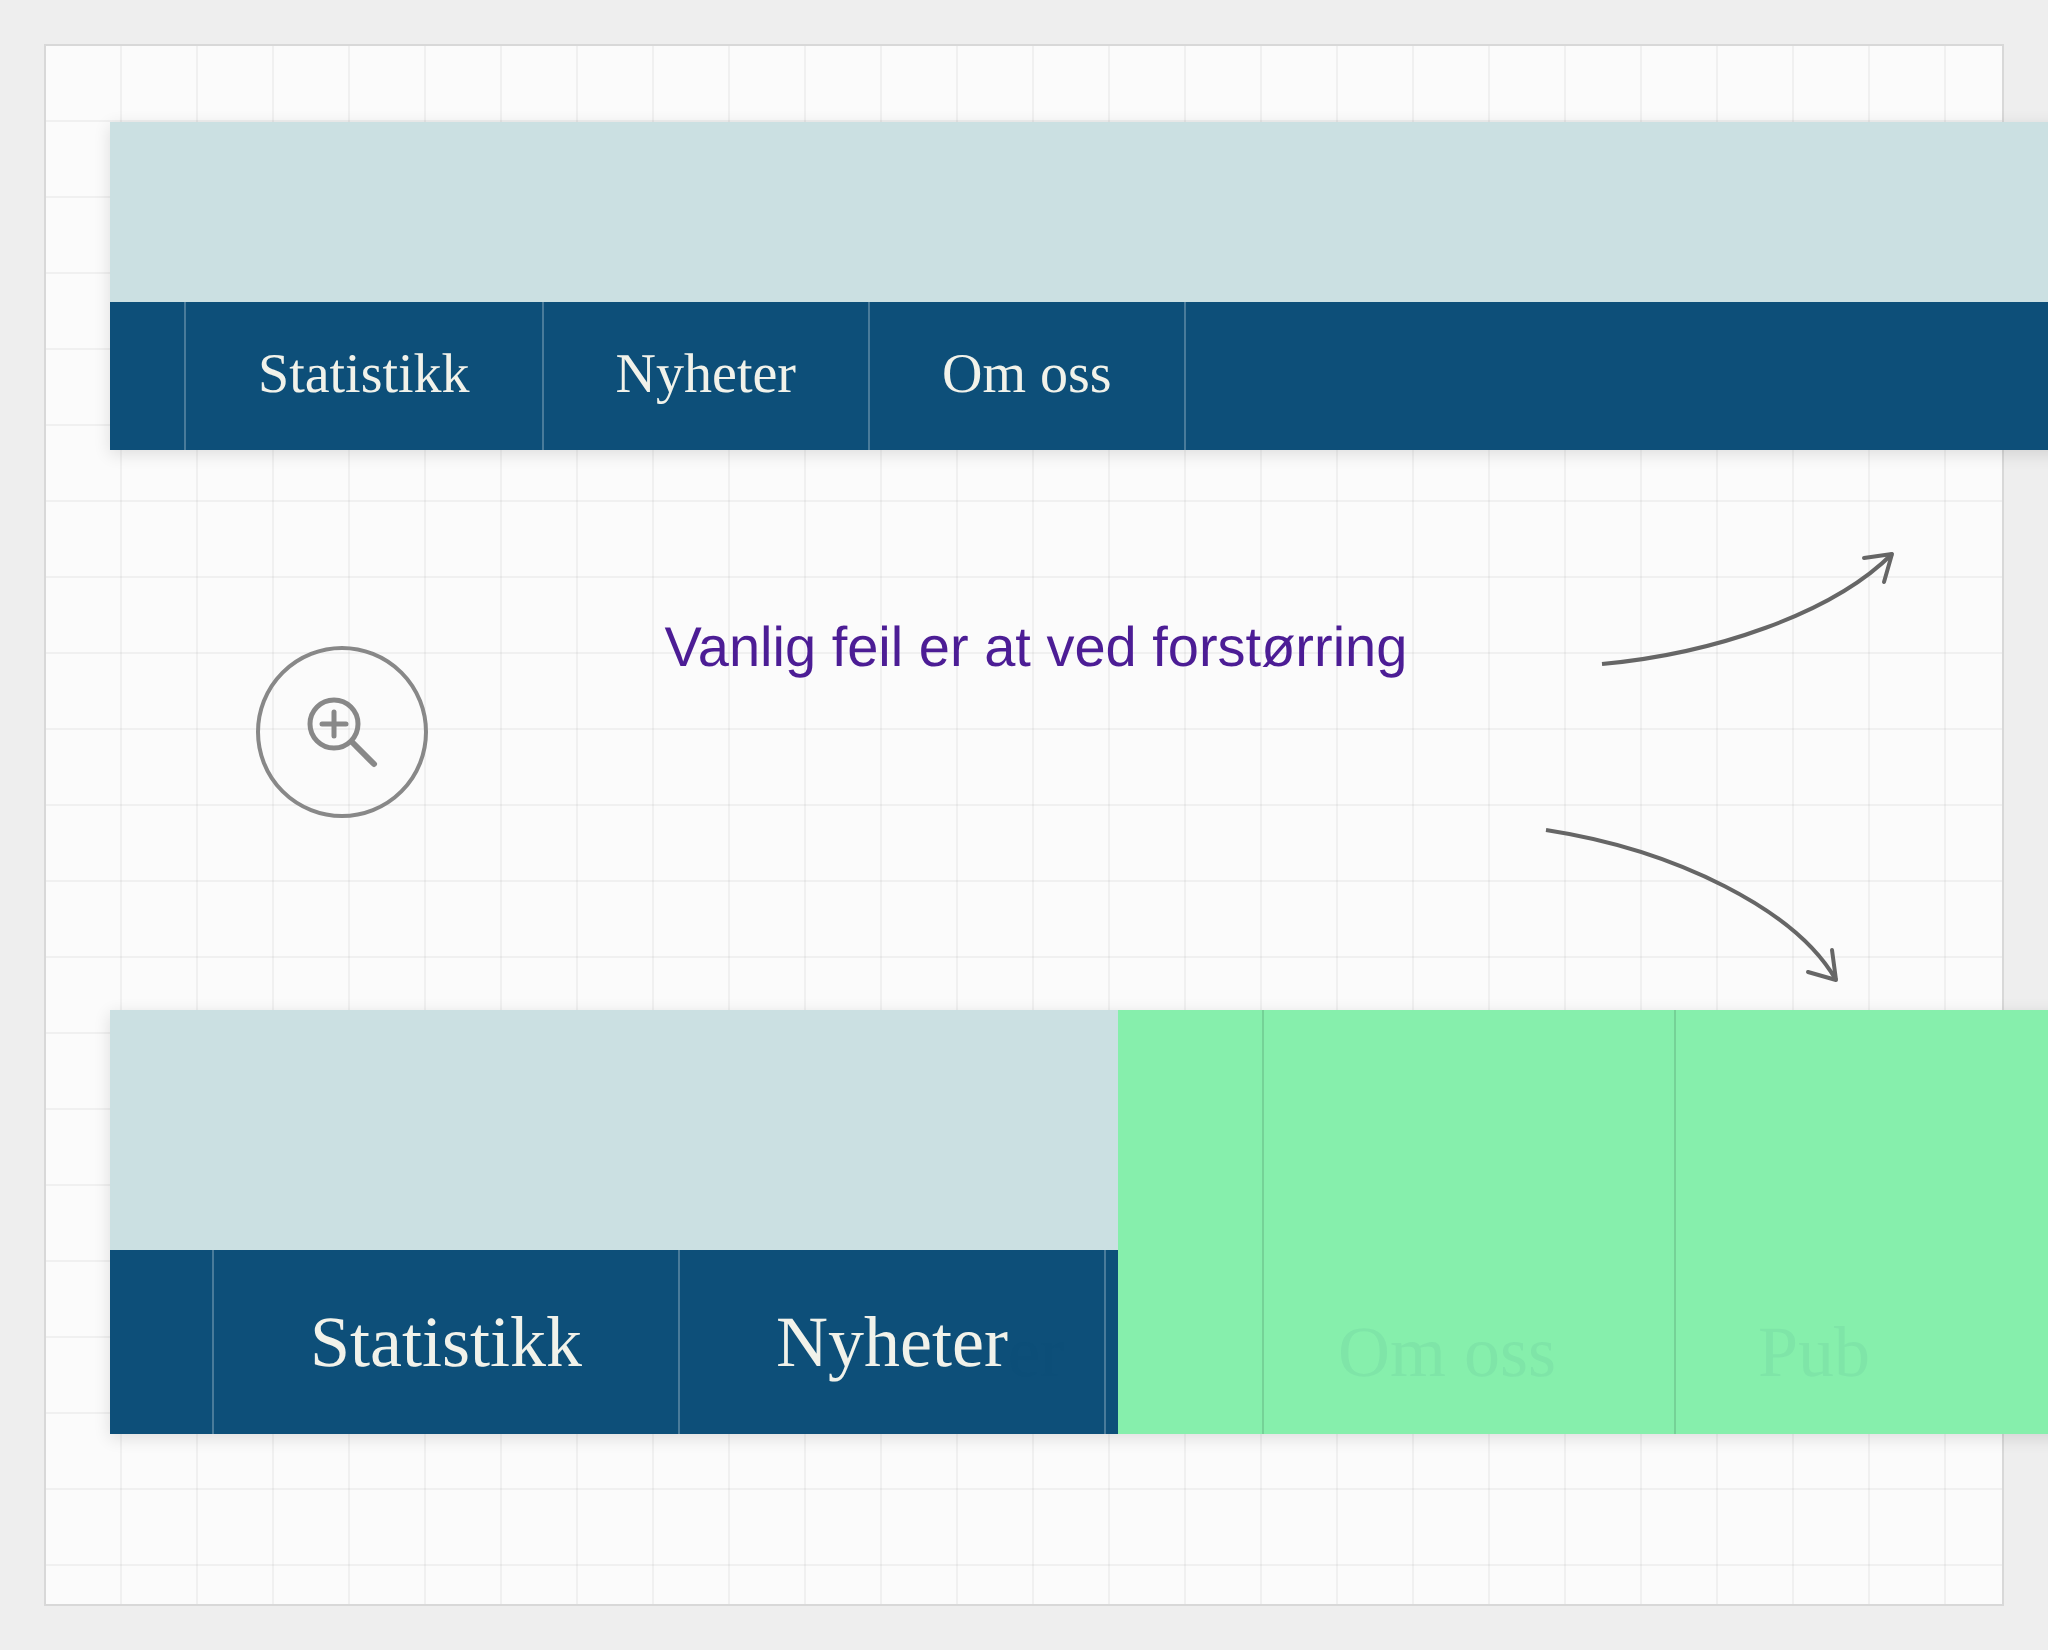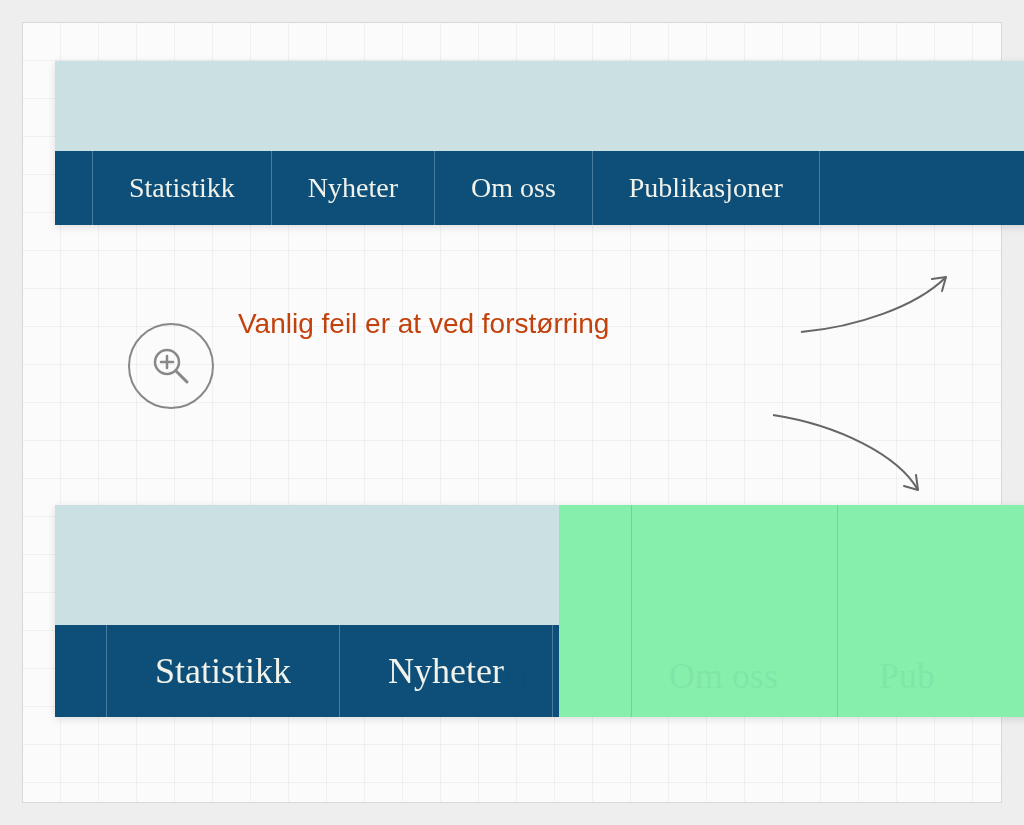--- a/index.html
+++ b/index.html
@@ -122,24 +122,25 @@
     border-radius: 50%;
     display: flex;
     align-items: center;
     justify-content: center;
   }
   .annotation-lines {
     position: absolute;
     left: 110px;
     top: 10px;
     width: 560px;
-    color: #c2410c;
+    color: #4c1d95;
     font-family: 'Comic Sans MS', 'Segoe Script', 'Bradley Hand', cursive, sans-serif;
     font-size: 28px;
     line-height: 1.35;
+    text-align: center;
   }
   .arrow {
     position: absolute;
     stroke: #666;
     stroke-width: 2;
     fill: none;
   }
 </style>
 </head>
 <body>
@@ -147,21 +148,20 @@
 <div class="frame">
   <div class="grid"></div>
 
   <div class="nav-card top">
     <div class="banner"></div>
     <div class="menubar">
       <div class="menu-spacer"></div>
       <div class="menu-item">Statistikk</div>
       <div class="menu-item">Nyheter</div>
       <div class="menu-item">Om oss</div>
-      <div class="menu-item">Publikasjoner</div>
       <div class="menu-tail"></div>
       <div class="menu-end-spacer"></div>
     </div>
   </div>
 
   <div class="annotation">
     <div class="zoom-circle">
       <svg width="44" height="44" viewBox="0 0 44 44">
         <circle cx="18" cy="18" r="12" stroke="#888" stroke-width="2.5" fill="none"></circle>
         <line x1="27" y1="27" x2="38" y2="38" stroke="#888" stroke-width="3" stroke-linecap="round"></line>

